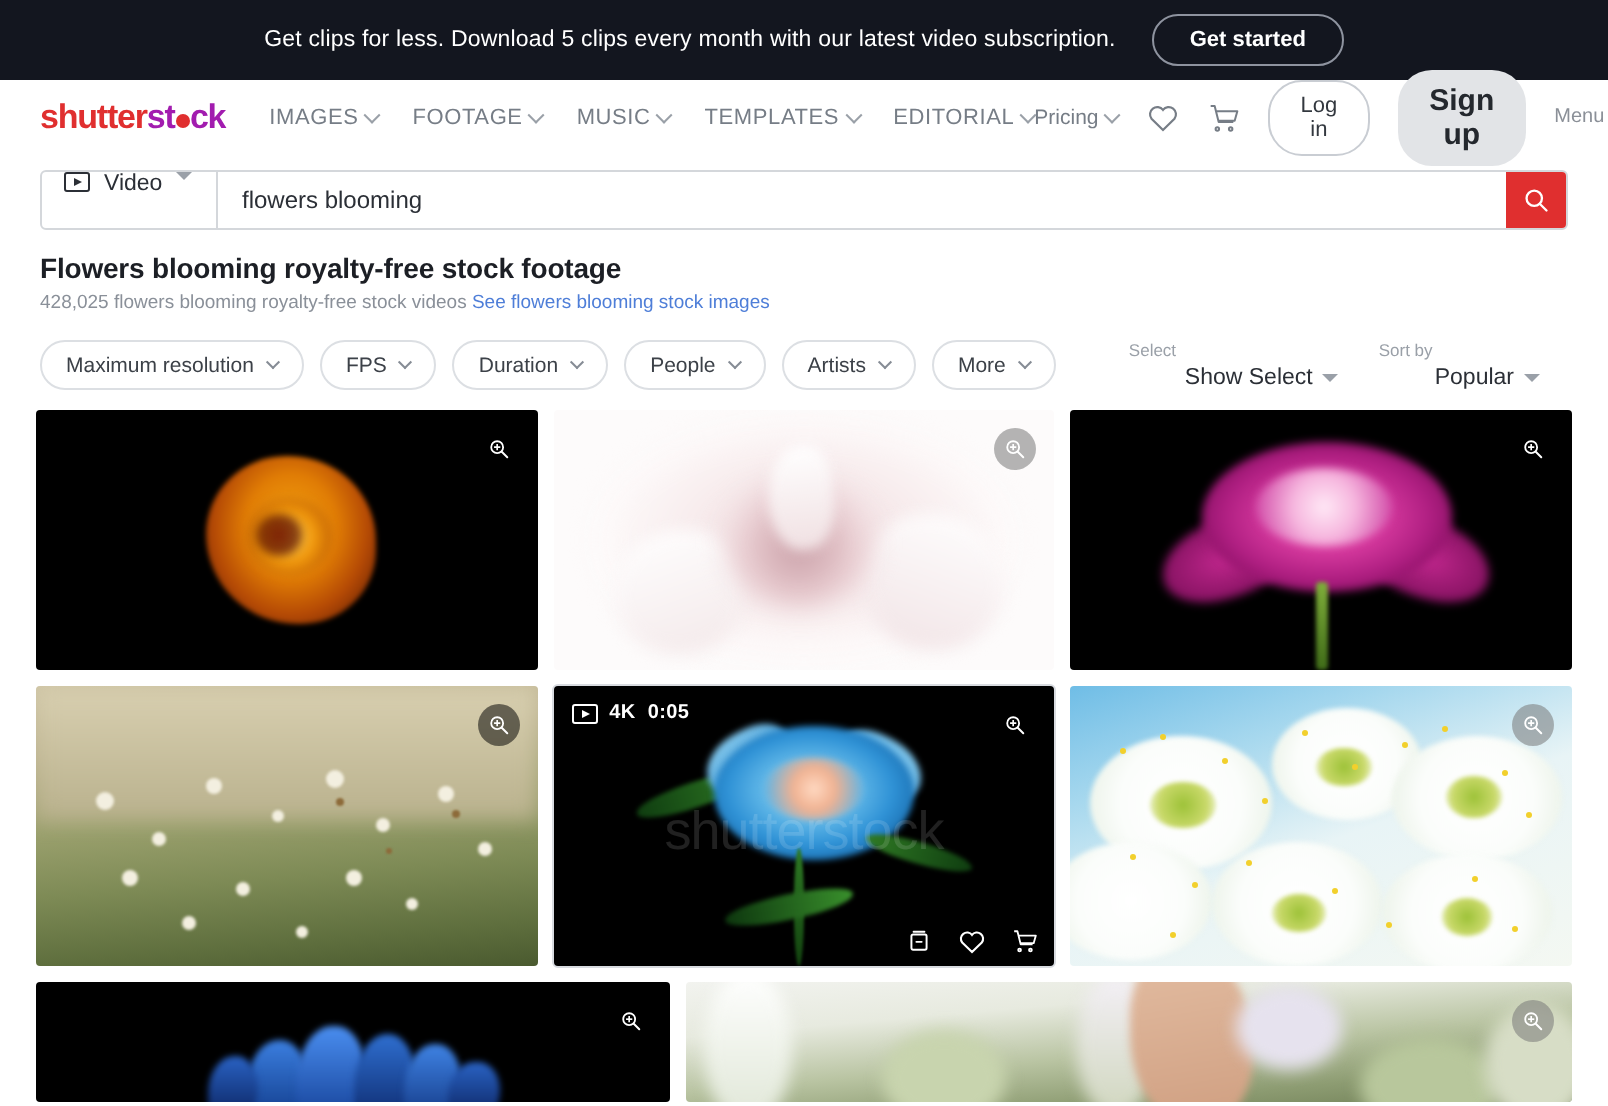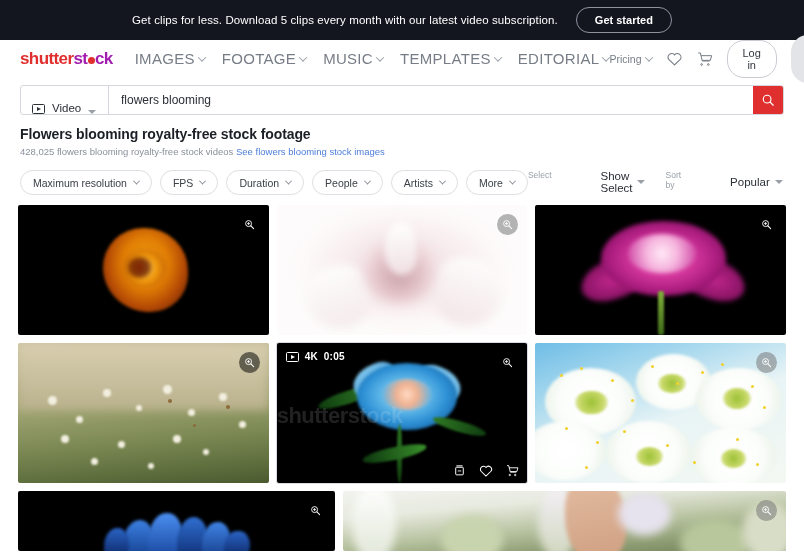--- a/index.html
+++ b/index.html
@@ -57,21 +57,21 @@
     display: inline-block;
     width: 7px; height: 7px;
     background: #e02f2f;
     border-radius: 50%;
     position: relative;
     top: 2px;
     margin: 0 .3px;
   }
   .nav { display: flex; align-items: center; gap: 17px; }
   .nav-item {
-    font-size: 15px;
+    font-size: 11px;
     color: #767d86;
     letter-spacing: .3px;
     display: flex;
     align-items: center;
     gap: 4px;
     cursor: pointer;
   }
   .caret {
     display: inline-block;
     width: 6px; height: 6px;
@@ -115,21 +115,21 @@
   .search-bar {
     display: flex;
     height: 30px;
     border: 1px solid #d4d7db;
     border-radius: 3px;
     overflow: hidden;
     background: #fff;
   }
   .asset-select {
     display: flex;
-    align-items: flex-end;
+    align-items: flex-start;
     gap: 7px;
     padding: 0 9px 0 11px;
     border-right: 1px solid #d4d7db;
     cursor: pointer;
     min-width: 88px;
   }
   .asset-select .lbl { font-size: 11.5px; color: #2b2f36; }
   .vid-glyph {
     width: 13px; height: 10px;
     border: 1.4px solid #2b2f36;
@@ -201,21 +201,21 @@
     white-space: nowrap;
     font-family: "Liberation Sans", sans-serif;
   }
   .filter-pill .chev {
     width: 5px; height: 5px;
     border-right: 1.2px solid #868c95;
     border-bottom: 1.2px solid #868c95;
     transform: rotate(45deg) translate(-1px,-1px);
   }
   .sorts { margin-left: auto; display: flex; gap: 20px; padding-right: 14px; }
-  .sort-group { display: flex; flex-direction: row; gap: 21px; }
+  .sort-group { display: flex; flex-direction: column; gap: 3px; }
   .sort-label { font-size: 8.5px; color: #9aa0a8; }
   .sort-value {
     font-size: 11.5px;
     color: #2b2f36;
     display: flex;
     align-items: center;
     gap: 5px;
     cursor: pointer;
     margin-left: 28px;
   }
@@ -285,23 +285,23 @@
     display: flex;
     gap: 13px;
     z-index: 4;
   }
   .act { cursor: pointer; display: flex; }
   .watermark {
     position: absolute;
     left: 0; right: 0;
     top: 52%;
     transform: translateY(-50%);
-    text-align: left;
-    font-size: 22px;
-    font-weight: bold;
+    text-align: center;
+    font-size: 27px;
+    font-weight: normal;
     color: rgba(255,255,255,.13);
     letter-spacing: -.5px;
     pointer-events: none;
     z-index: 3;
   }
   .card.selected { outline: 2px solid #d8dbe0; outline-offset: -1px; }
 
   
   .art { position: absolute; inset: 0; }
   .art-black { background: #000; }

